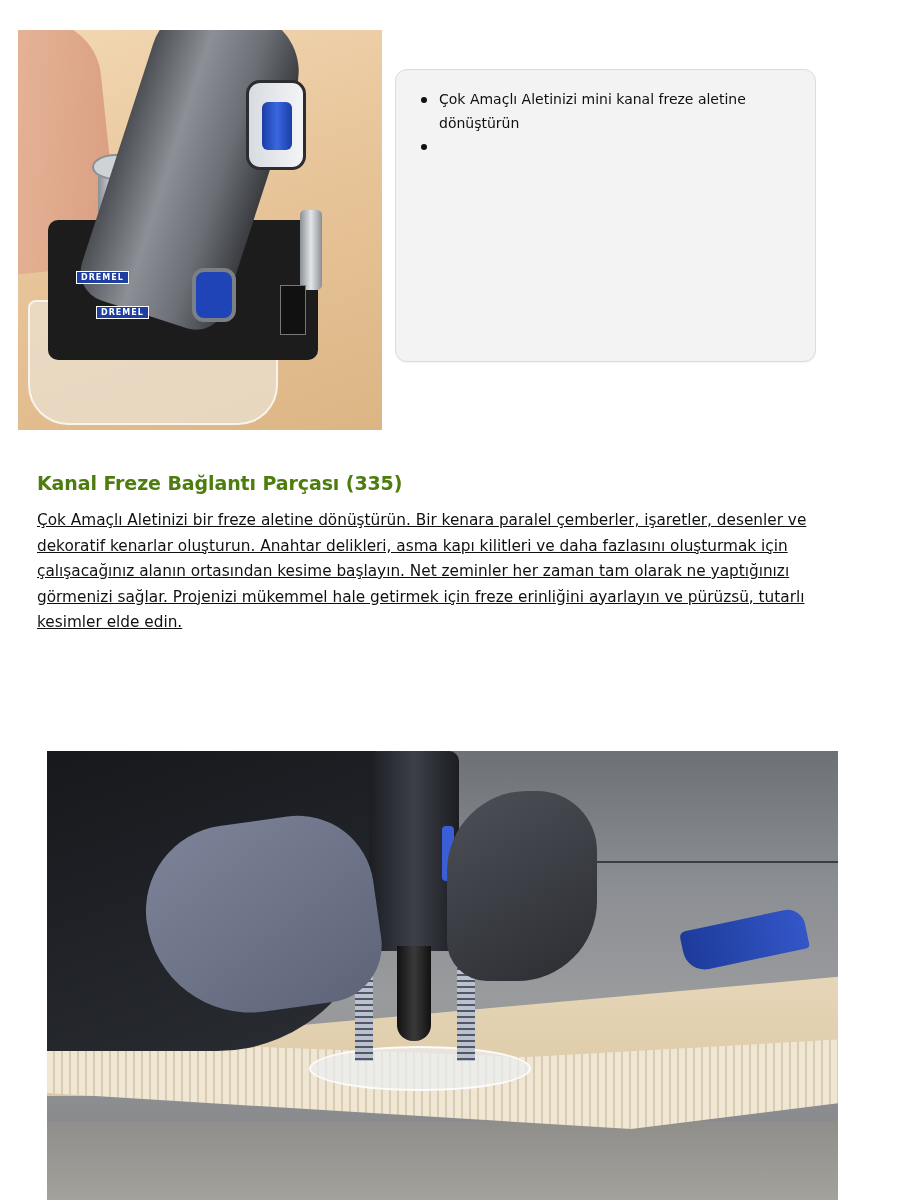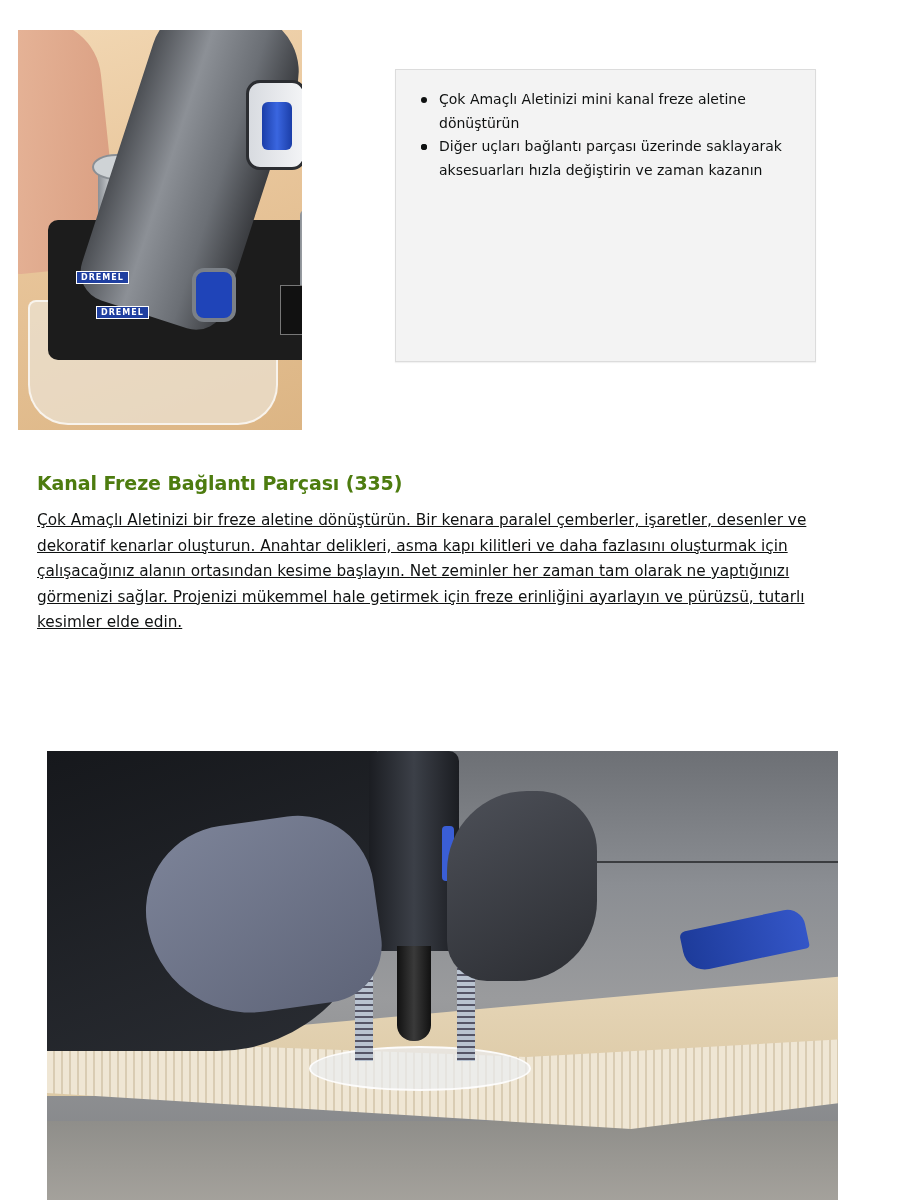--- a/index.html
+++ b/index.html
@@ -1,21 +1,21 @@
 <!DOCTYPE html>
 <html><head>
   <meta charset="utf-8">
   <style>
     * { box-sizing: border-box; margin: 0; padding: 0; }
     html, body { width: 900px; height: 1200px; overflow: hidden; background: #ffffff; }
     body { position: relative; font-family: "DejaVu Sans", "Liberation Sans", sans-serif; color: #0f1111; }
 
     
     .img-top {
-      position: absolute; left: 18px; top: 30px; width: 284px; height: 400px;
+      position: absolute; left: 18px; top: 30px; width: 364px; height: 400px;
       overflow: hidden; background: #e9c9a0;
     }
     .img-top .wood { position: absolute; inset: 0;
       background: linear-gradient(160deg, #f2d8b4 0%, #e8c59a 45%, #dcb584 100%); }
     .img-top .hand { position: absolute; left: -20px; top: -10px; width: 110px; height: 250px;
       background: linear-gradient(100deg, #e8b89c, #d99d80); border-radius: 0 60px 70px 10px; transform: rotate(-6deg); }
     .img-top .base { position: absolute; left: 10px; top: 270px; width: 250px; height: 125px;
       background: rgba(235,225,210,0.75); border: 2px solid rgba(255,255,255,0.7); border-radius: 8px 8px 40px 40px; }
     .img-top .bracket { position: absolute; left: 30px; top: 190px; width: 270px; height: 140px;
       background: #1c1c1c; border-radius: 10px; }
@@ -37,21 +37,21 @@
     .img-top .label { position: absolute; background: #1f3fa0; color: #fff; font-size: 8px; font-weight: bold;
       letter-spacing: 1px; padding: 1px 4px; border: 1px solid #fff; }
     .img-top .label.l1 { left: 58px; top: 241px; }
     .img-top .label.l2 { left: 78px; top: 276px; }
     .img-top .scale { position: absolute; left: 262px; top: 255px; width: 26px; height: 50px;
       background: #111; border: 1px solid #777; }
 
     
     .bullet-box {
       position: absolute; left: 395px; top: 69px; width: 421px; height: 293px;
-      background: #f3f3f3; border: 1px solid #dcdcdc; border-radius: 0;
+      background: #f3f3f3; border: 1px solid #dcdcdc; border-radius: 12px;
       box-shadow: 0 1px 1px rgba(0,0,0,0.05);
       padding: 18px 20px 0 22px;
     }
     .bullet-box ul { list-style: none; }
     .bullet-box li {
       position: relative; padding-left: 21px;
       font-size: 14px; line-height: 23.5px; color: #0f1111;
     }
     .bullet-box li .dot {
       position: absolute; left: 3px; top: 9px; width: 6px; height: 6px; border-radius: 50%; background: #0f1111;
@@ -120,21 +120,20 @@
   <div class="switch"></div>
   <div class="label l1">DREMEL</div>
   <div class="label l2">DREMEL</div>
   <div class="scale"></div>
 </div>
 
 <div class="bullet-box">
   <ul>
     <li><span class="dot"></span><span>Çok Amaçlı Aletinizi mini kanal freze aletine dönüştürün</span></li>
     <li><span class="dot"></span></li>
-    <li><span class="dot"></span><span>Diğer uçları bağlantı parçası üzerinde saklayarak aksesuarları hızla değiştirin ve zaman kazanın</span></li>
   </ul>
 </div>
 
 <h2 class="section-title">Kanal Freze Bağlantı Parçası (335)</h2>
 <p class="section-body">Çok Amaçlı Aletinizi bir freze aletine dönüştürün. Bir kenara paralel çemberler, işaretler, desenler ve dekoratif kenarlar oluşturun. Anahtar delikleri, asma kapı kilitleri ve daha fazlasını oluşturmak için çalışacağınız alanın ortasından kesime başlayın. Net zeminler her zaman tam olarak ne yaptığınızı görmenizi sağlar. Projenizi mükemmel hale getirmek için freze erinliğini ayarlayın ve pürüzsü, tutarlı kesimler elde edin.</p>
 
 <div class="img-bottom">
   <div class="wall"></div>
   <div class="wall-line"></div>
   <div class="floor"></div>

